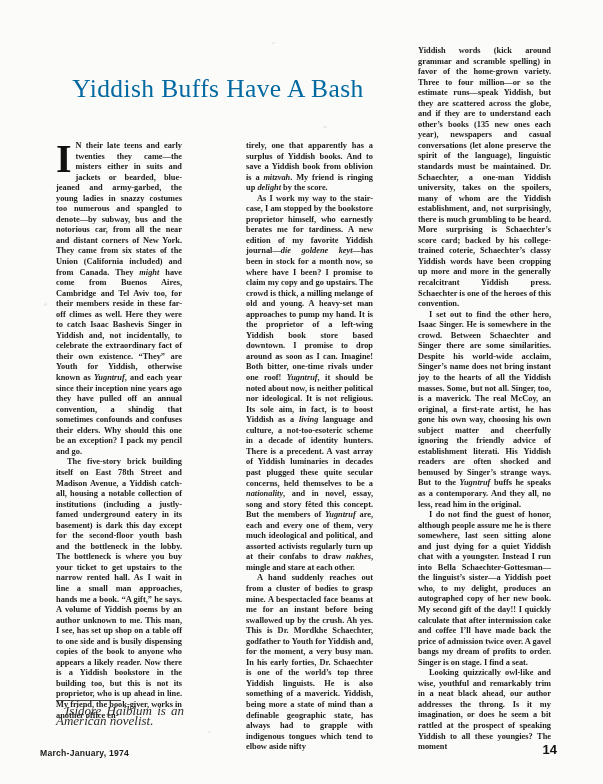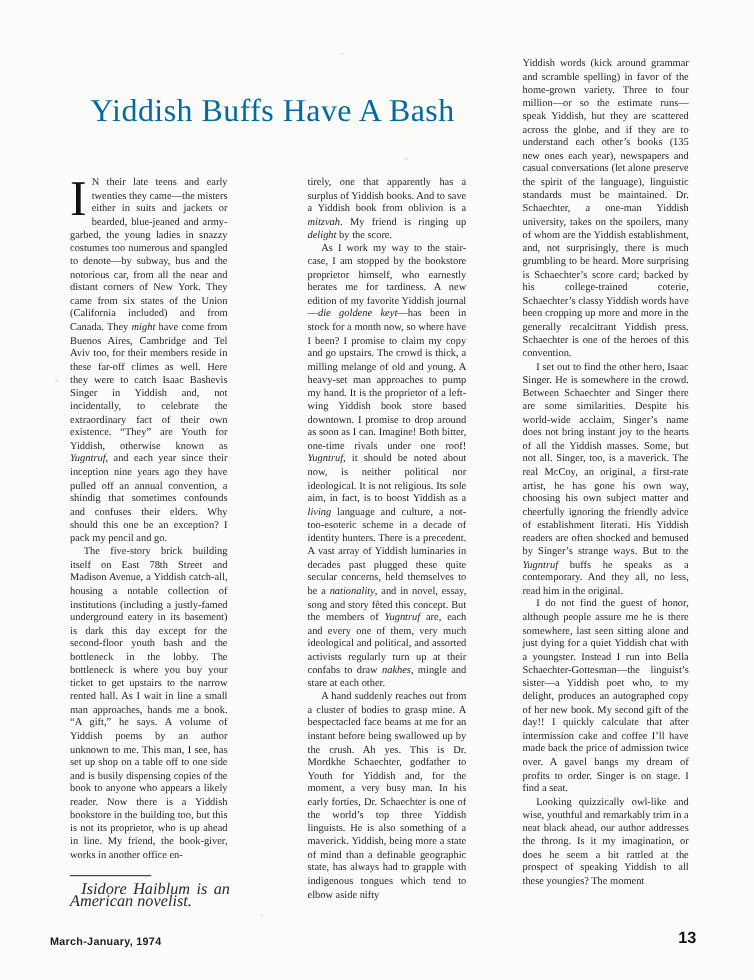--- a/index.html
+++ b/index.html
@@ -56,20 +56,21 @@
   
   .col {
     position: absolute;
     font-size: 8.35px;
     line-height: 10.55px;
     text-align: justify;
     text-justify: inter-word;
     color: #1d1d1d;
     -webkit-hyphens: none;
     hyphens: none;
+    font-weight: bold;
   }
   .col p {
     margin: 0;
     text-indent: 11px;
   }
   .col p.noindent { text-indent: 0; }
 
   #col1 { left: 56px;  top: 141px; width: 126px; }
   #col2 { left: 246px; top: 141px; width: 127px; }
   #col3 { left: 418px; top: 46px;  width: 133px; }
@@ -165,19 +166,19 @@
     <p><span>I do not find the guest of honor, although people assure me he is there somewhere, last seen sitting alone and just dying for a quiet Yiddish chat with a youngster. Instead I run into Bella Schaechter-Gottesman—the linguist’s sister—a Yiddish poet who, to my delight, produces an autographed copy of her new book. My second gift of the day!! I quickly calculate that after intermission cake and coffee I’ll have made back the price of admission twice over. A gavel bangs my dream of profits to order. Singer is on stage. I find a seat.</span></p>
     <p><span>Looking quizzically owl-like and wise, youthful and remarkably trim in a neat black ahead, our author addresses the throng. Is it my imagination, or does he seem a bit rattled at the prospect of speaking Yiddish to all these youngies? The moment</span></p>
   </div>
 
   <div class="footnote-rule"></div>
   <div class="footnote">
     <span class="fn-indent"></span><span>Isidore Haiblum is an American novelist.</span>
   </div>
 
   <div class="issue-date">March-January, 1974</div>
-  <div class="page-number">13</div>
+  <div class="page-number">14</div>
 
   <span class="scan-speck" style="left:44px; top:303px; width:3px; height:3px;"></span>
   <span class="scan-speck" style="left:272px; top:42px; width:3px; height:2px;"></span>
   <span class="scan-speck" style="left:323px; top:126px; width:4px; height:2px;"></span>
   <span class="scan-speck" style="left:208px; top:731px; width:3px; height:2px;"></span>
 </div>
 
 </body></html>

